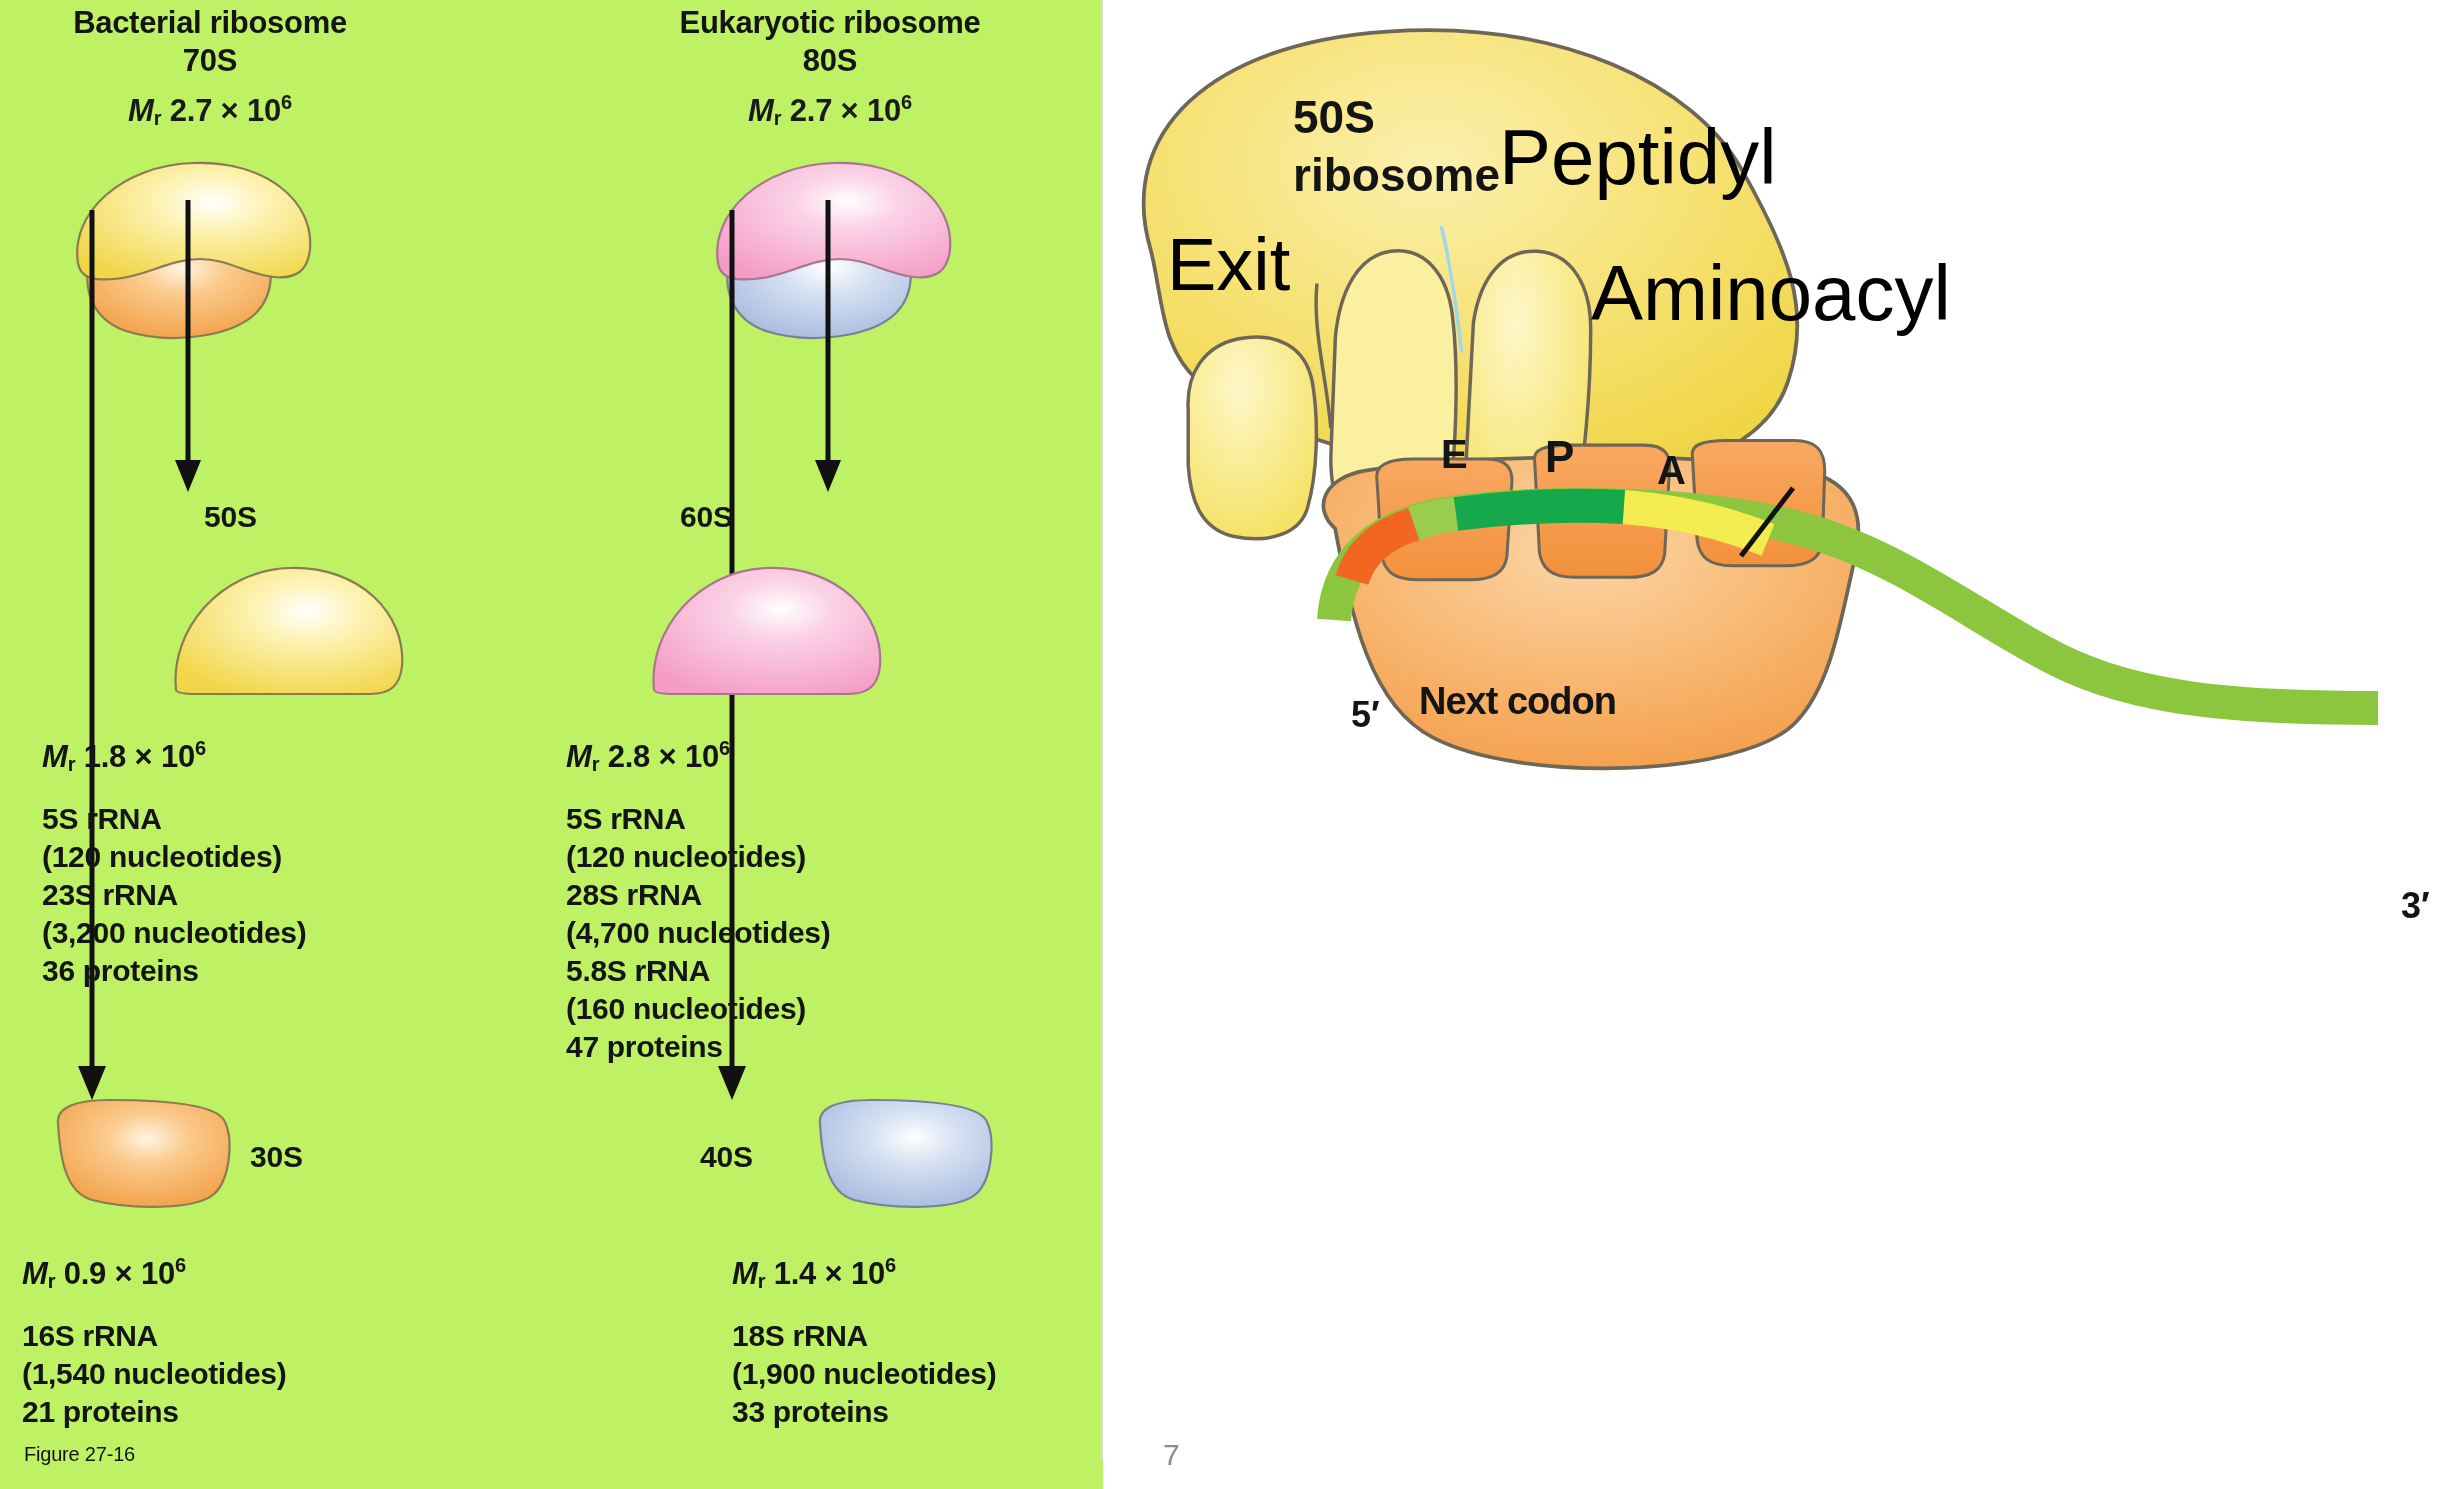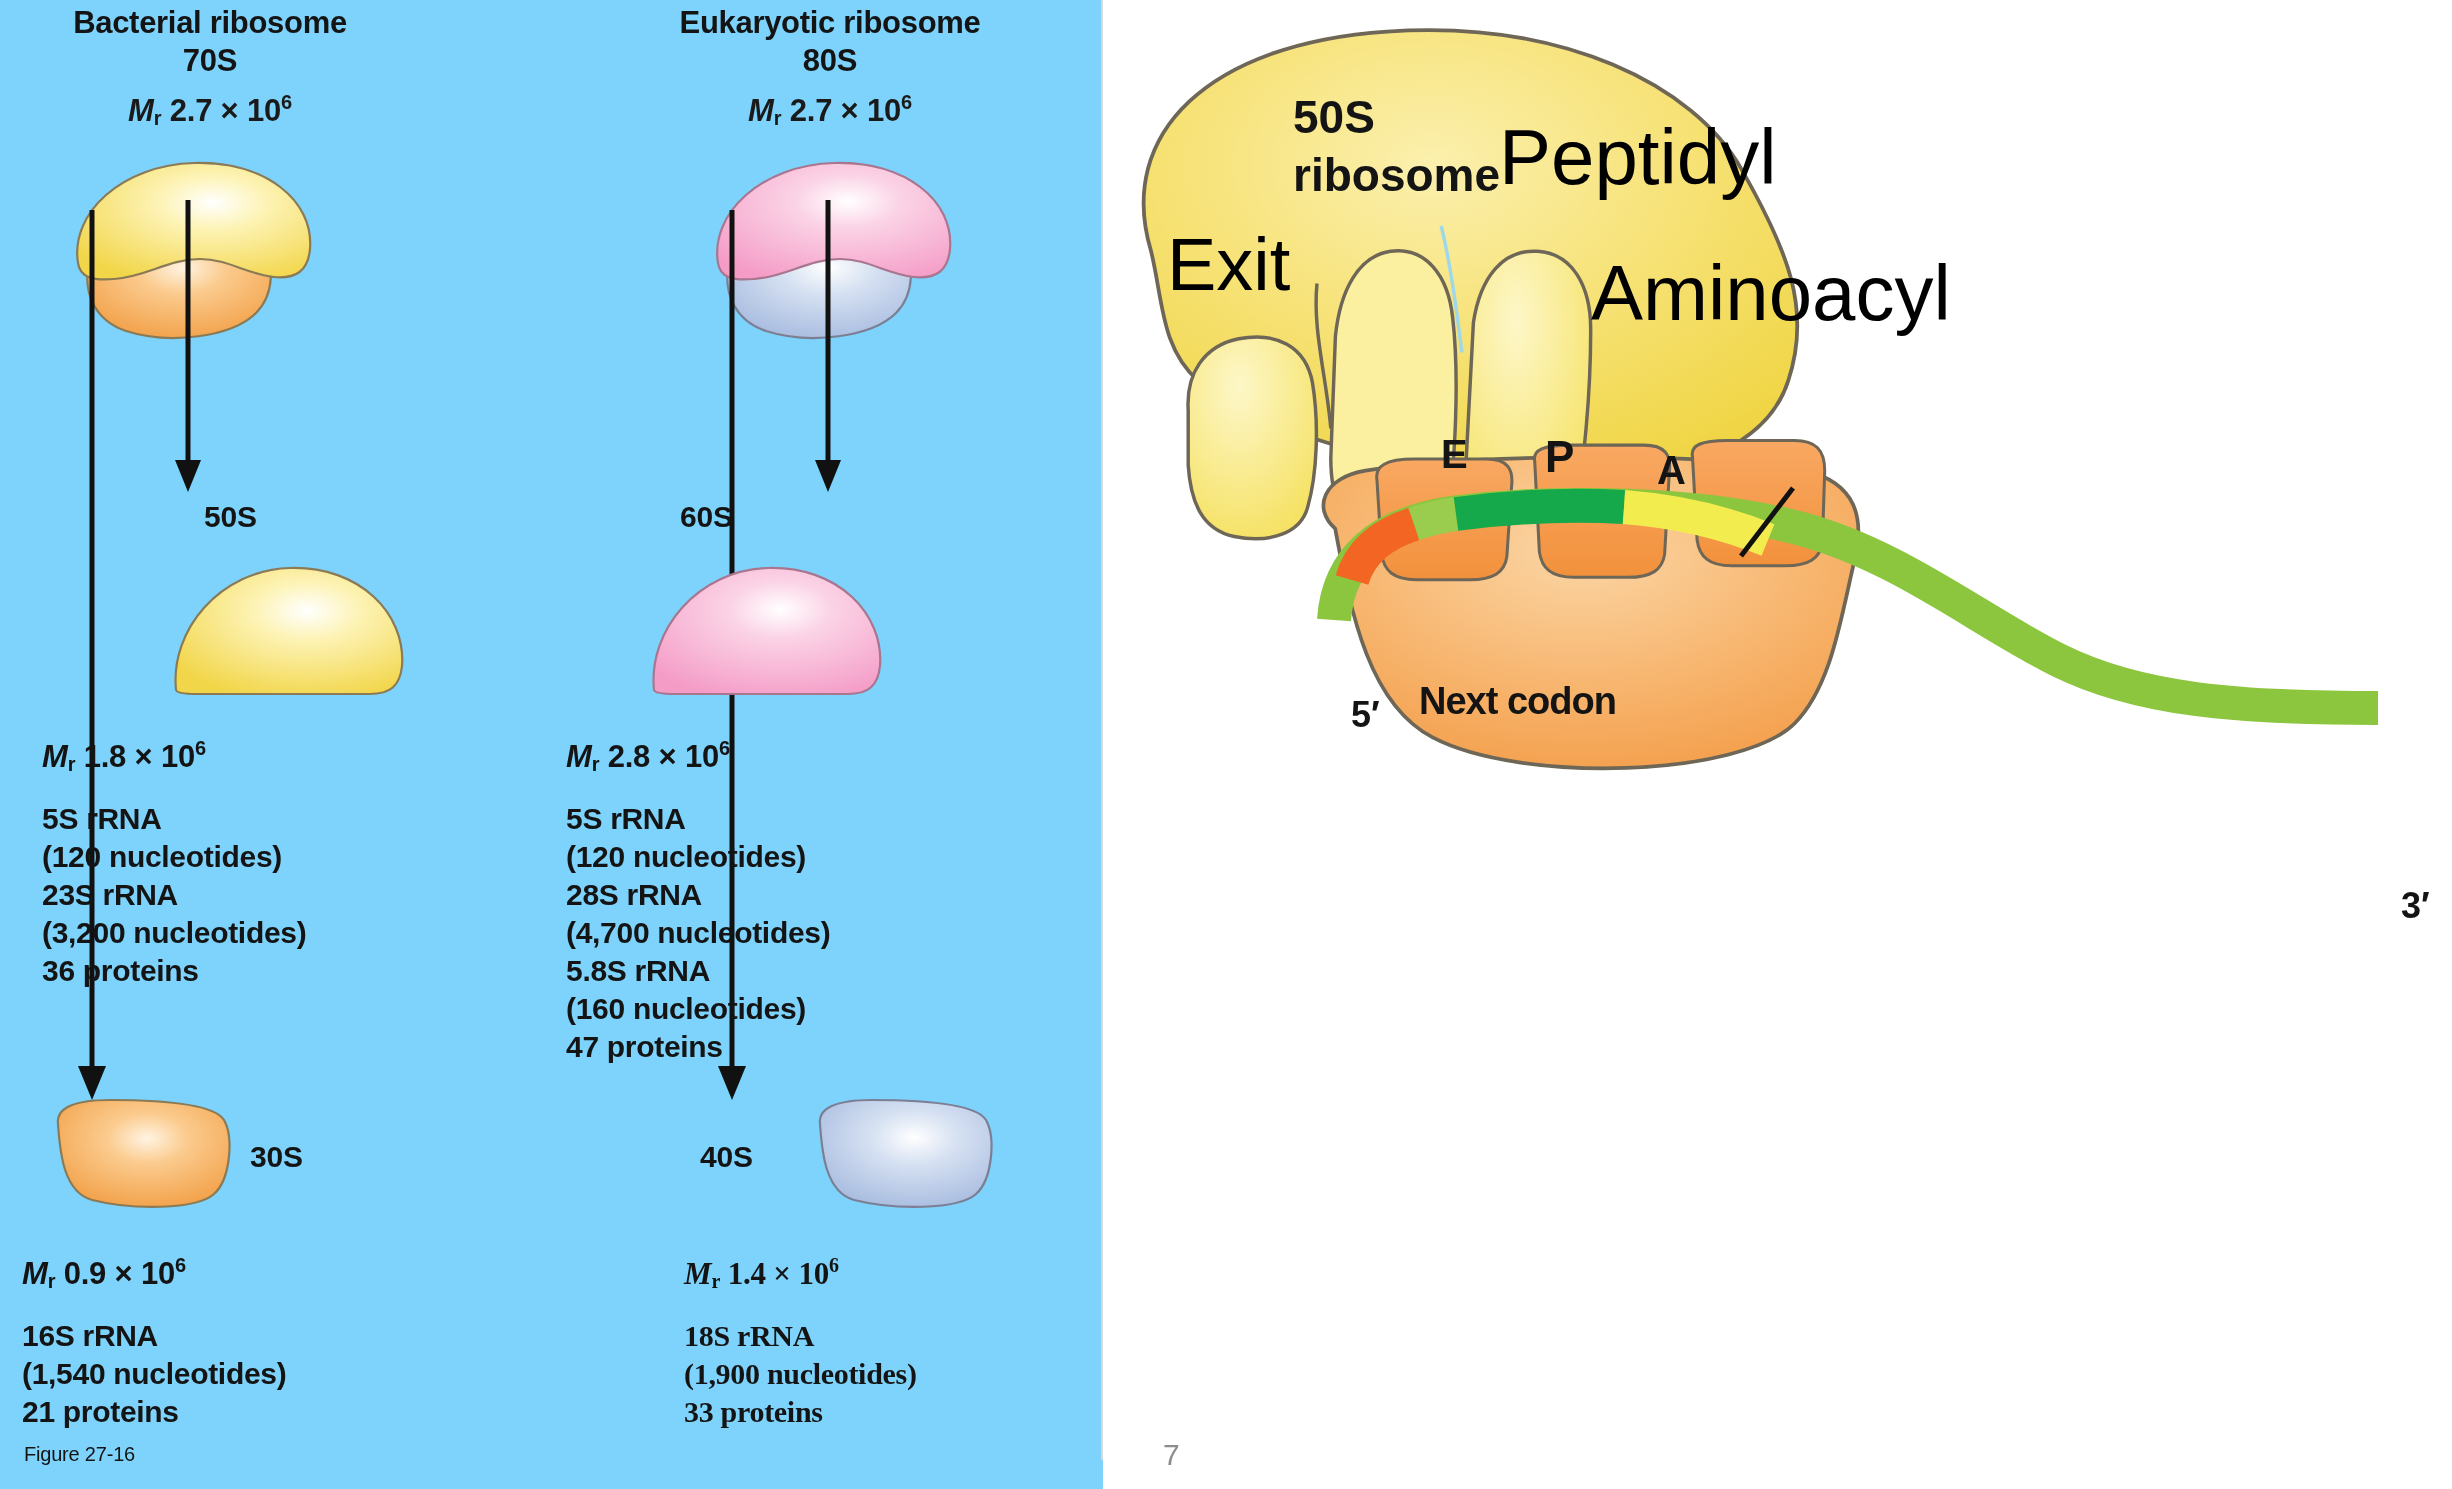--- a/index.html
+++ b/index.html
@@ -19,21 +19,21 @@
 
   
   .abs { position: absolute; }
   .ctr { text-align: center; }
 
   
   #left-panel {
     position: absolute;
     left: 0; top: 0;
     width: 1103px; height: 1489px;
-    background: #7dd3fc;
+    background: #bef264;
   }
   #panel-divider {
     position: absolute;
     left: 1101px; top: 0;
     width: 2px; height: 1460px;
     background: #d8d8d8;
   }
 
   .col-title {
     position: absolute;
@@ -254,21 +254,21 @@
     <div>(160 nucleotides)</div>
     <div>47 proteins</div>
   </div>
 
   <svg class="abs" style="left:810px; top:1094px;" width="190" height="120" viewBox="0 0 190 120">
     <path d="M10,30 C8,14 26,6 62,6 C112,6 166,10 176,26 C186,44 182,86 166,100
              C148,116 84,116 44,106 C16,98 12,60 10,30 Z" fill="url(#blueGrad)" stroke="#7C7F94" stroke-width="2.2"></path>
   </svg>
   <div class="s-label" style="left:700px; top:1140px;">40S</div>
 
-  <div class="det-block" style="left:684px; top:1245px;font-family:Liberation Serif, serif;">
+  <div class="det-block" style="left:732px; top:1245px;">
     <div class="mrrow mr-line">
       <span class="mi">M</span><span class="sub">r</span>
       <span>1.4</span>
       <span>×</span>
       <span>10</span><span class="sup">6</span>
     </div>
     <div>18S rRNA</div>
     <div>(1,900 nucleotides)</div>
     <div>33 proteins</div>
   </div>

